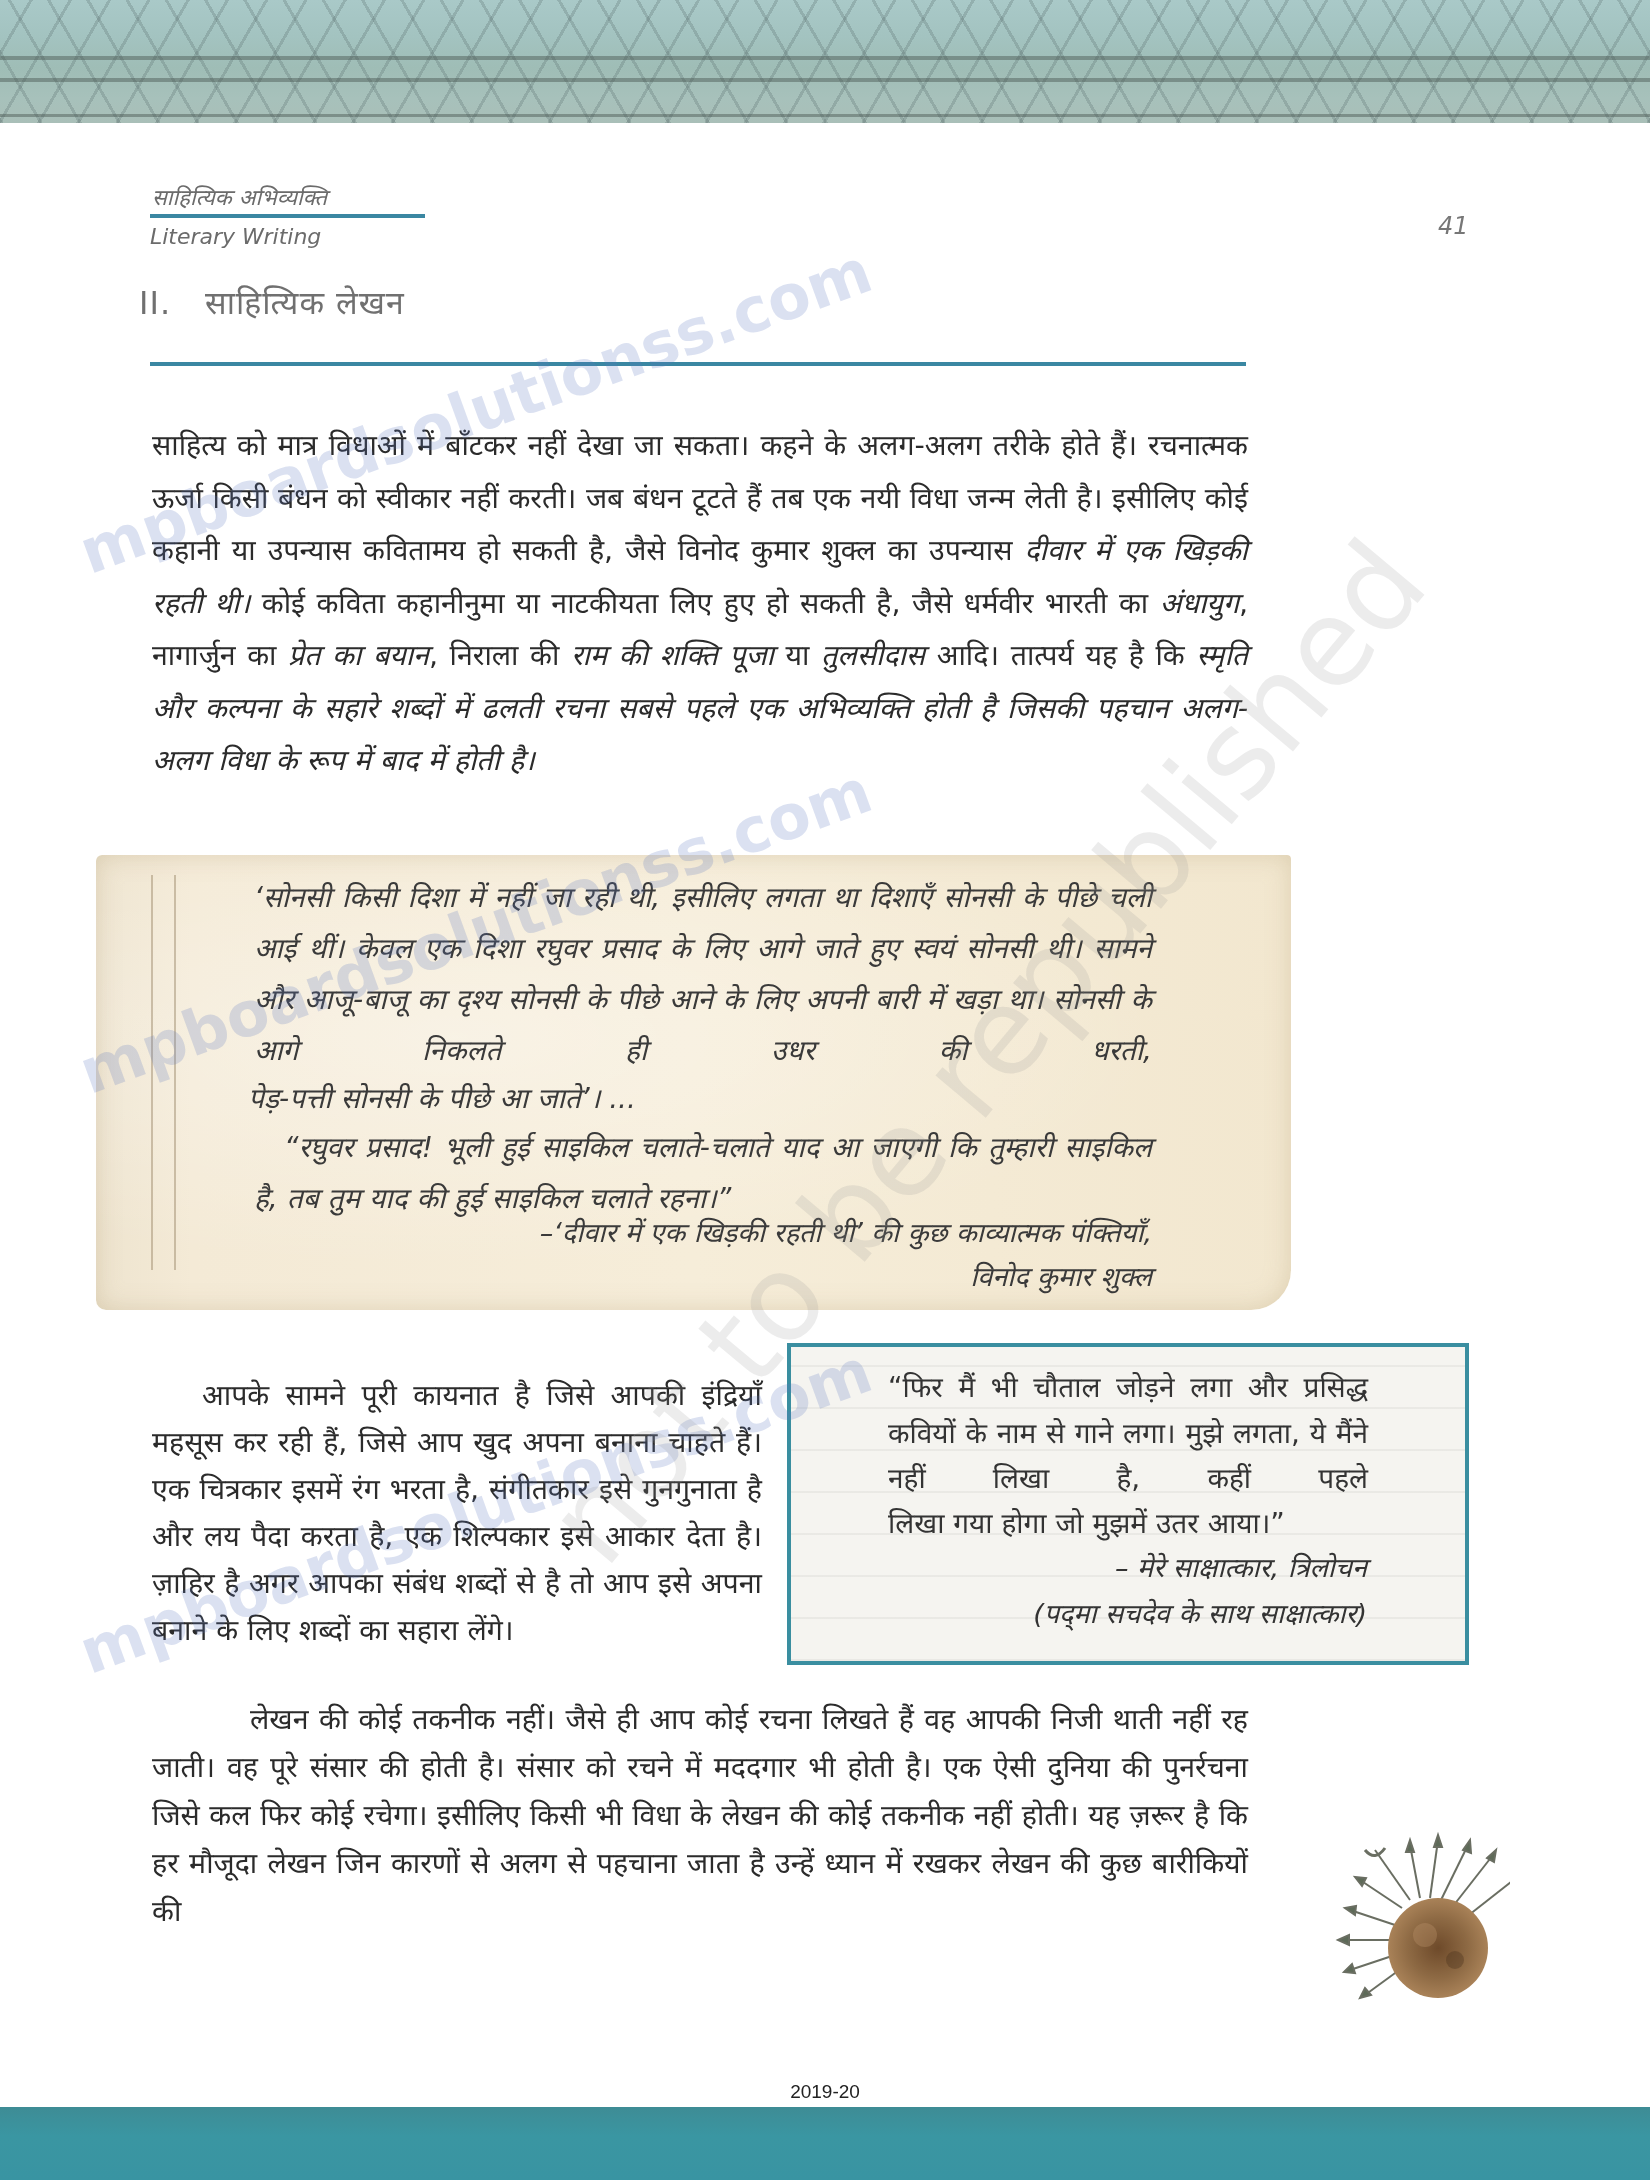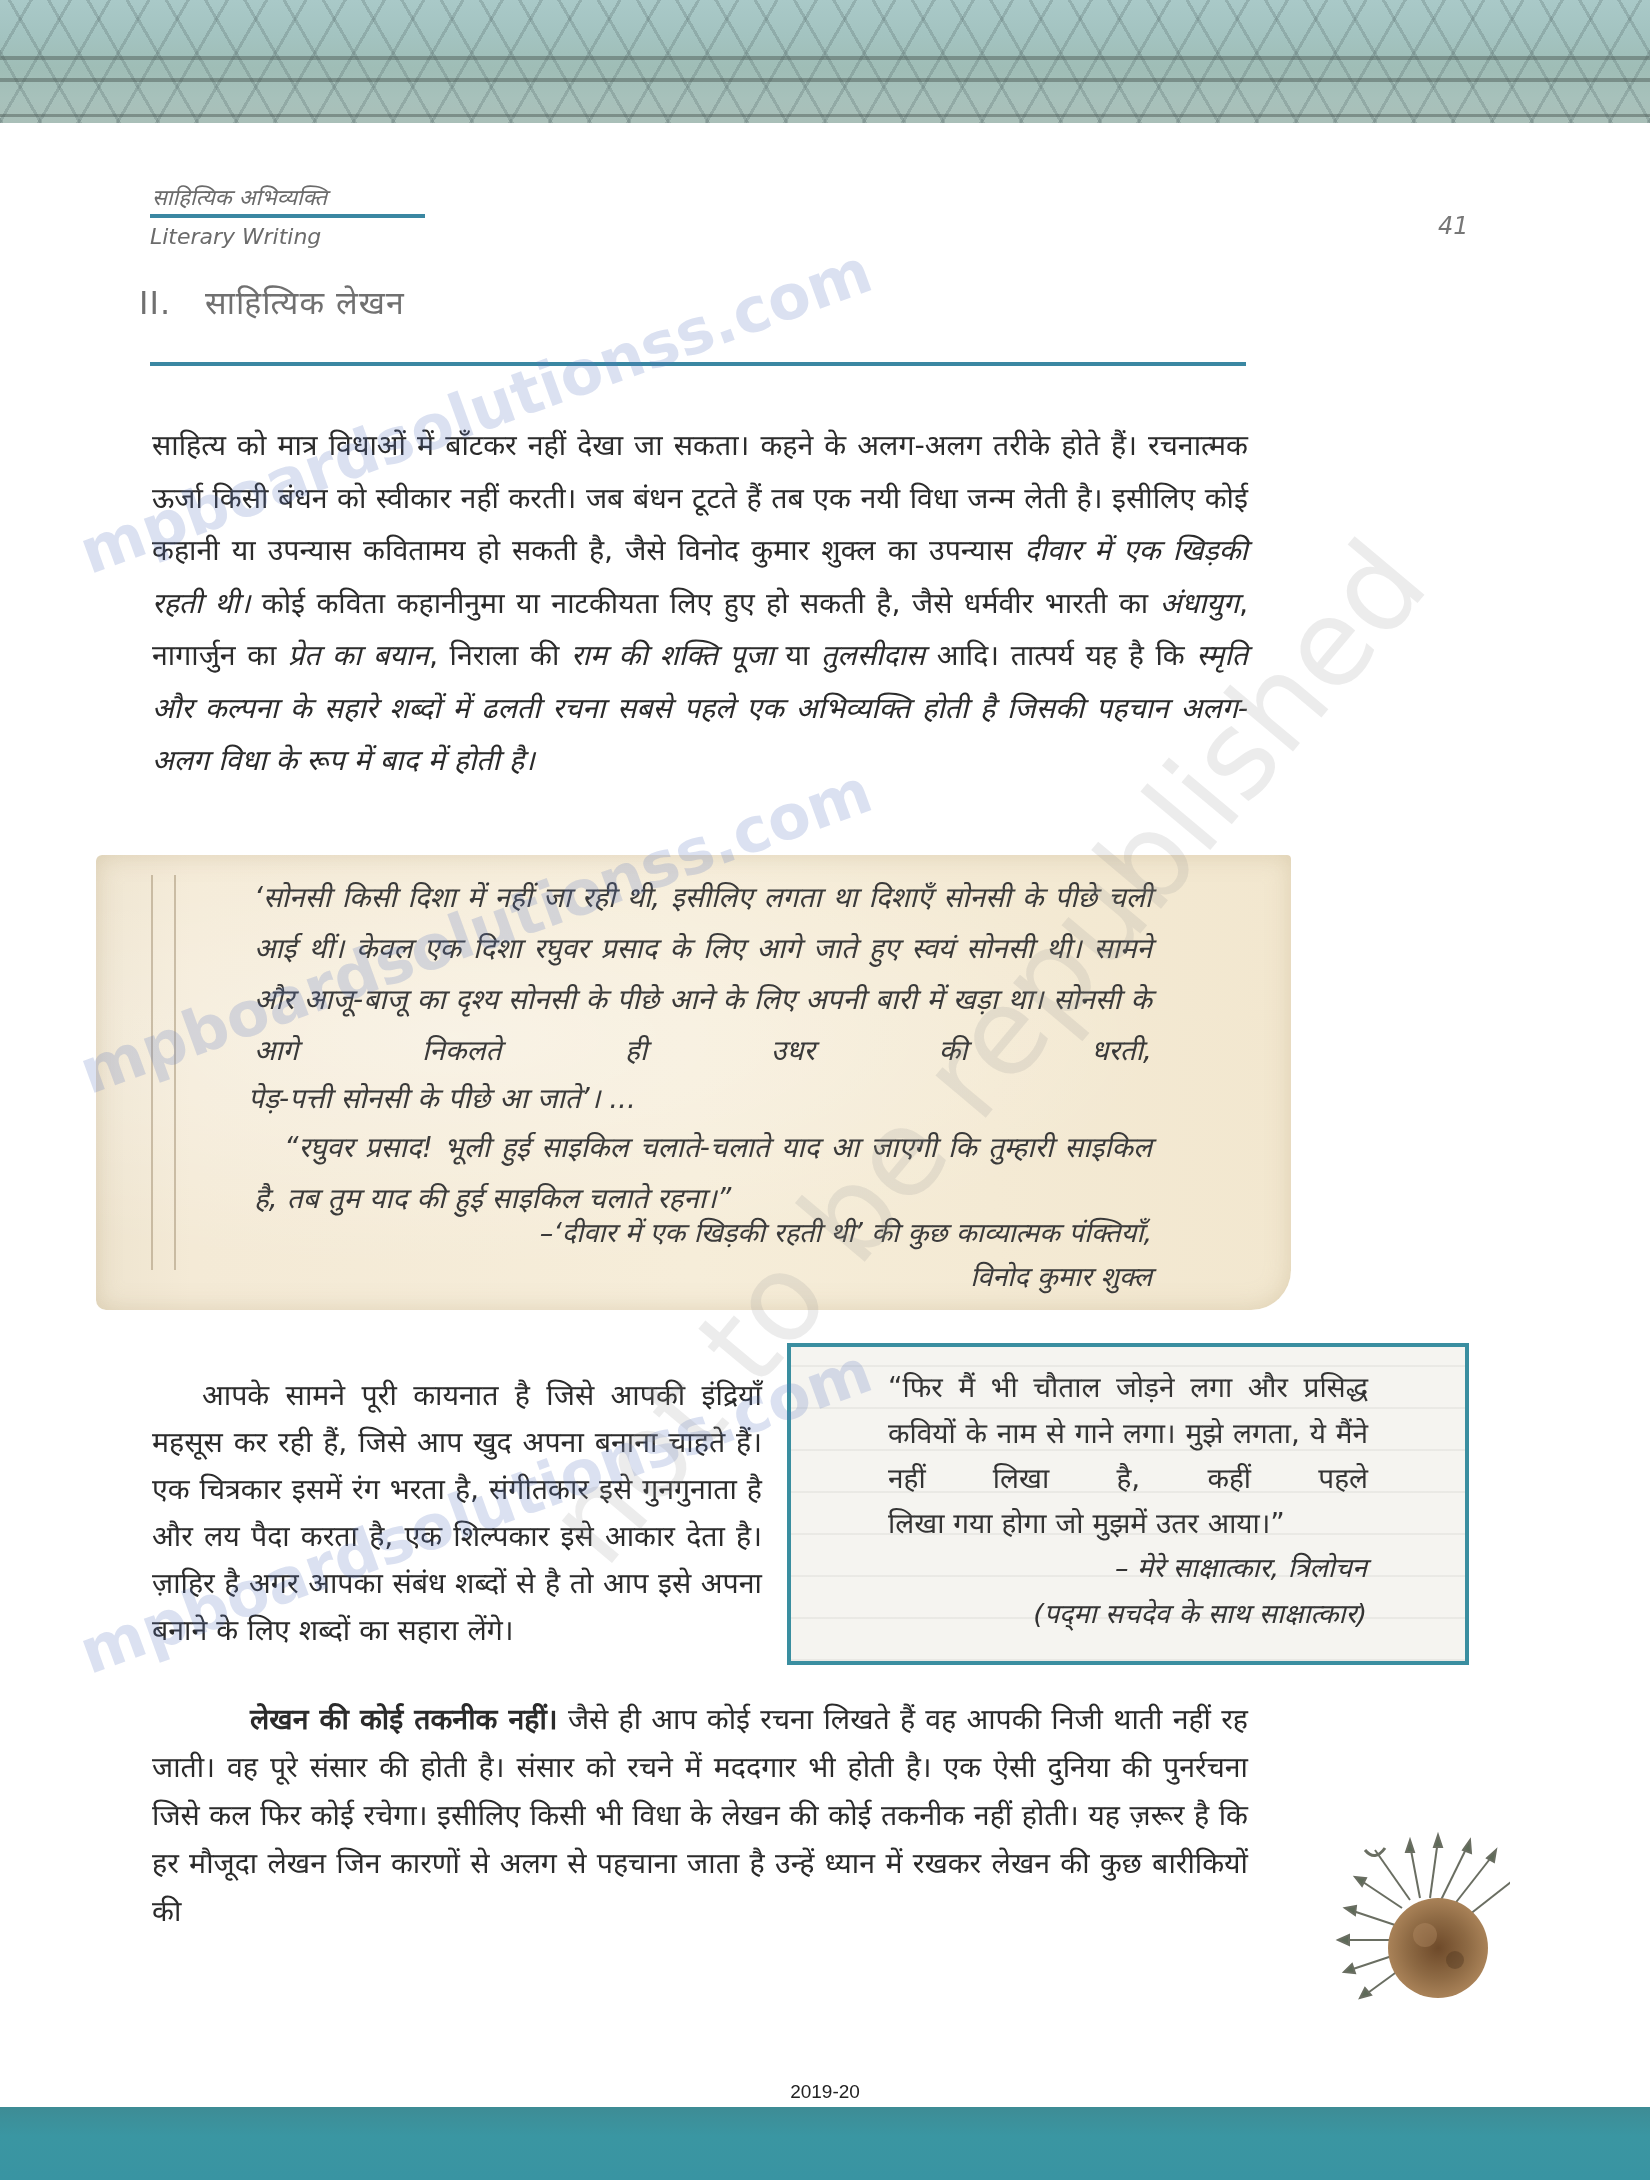--- a/index.html
+++ b/index.html
@@ -67,21 +67,21 @@
       #f5f4f0;
   }
   .bq { position: absolute; left: 888px; width: 480px; font-size: 28px; line-height: 45.5px; color: #333; text-align: justify; text-align-last: justify; }
   .bq1 { top: 1365px; }
   .bq-last { top: 1501px; text-align-last: left; }
   .bq-cite { position: absolute; right: 283px; font-size: 27px; font-style: italic; color: #333; text-align: right; }
   .bcite1 { top: 1548px; }
   .bcite2 { top: 1594px; }
 
   .p3 { left: 152px; top: 1696px; width: 1096px; line-height: 48px; }
-  .p3 b { font-weight: bold; }
+  .p3 b { font-weight: normal; }
   .p3 .indent { display: inline-block; width: 98px; }
 
   
   .sun { position: absolute; left: 1320px; top: 1830px; width: 190px; height: 190px; }
 
   
   .year { position: absolute; left: 0; width: 1650px; top: 2081px; text-align: center; font-size: 19px; color: #222; font-family: "Liberation Sans Narrow", "Liberation Sans", sans-serif; }
   .bottom-band { position: absolute; left: 0; top: 2107px; width: 1650px; height: 73px; background: linear-gradient(180deg, #3e8c95 0%, #3a96a2 40%, #3994a2 100%); }
 
   

